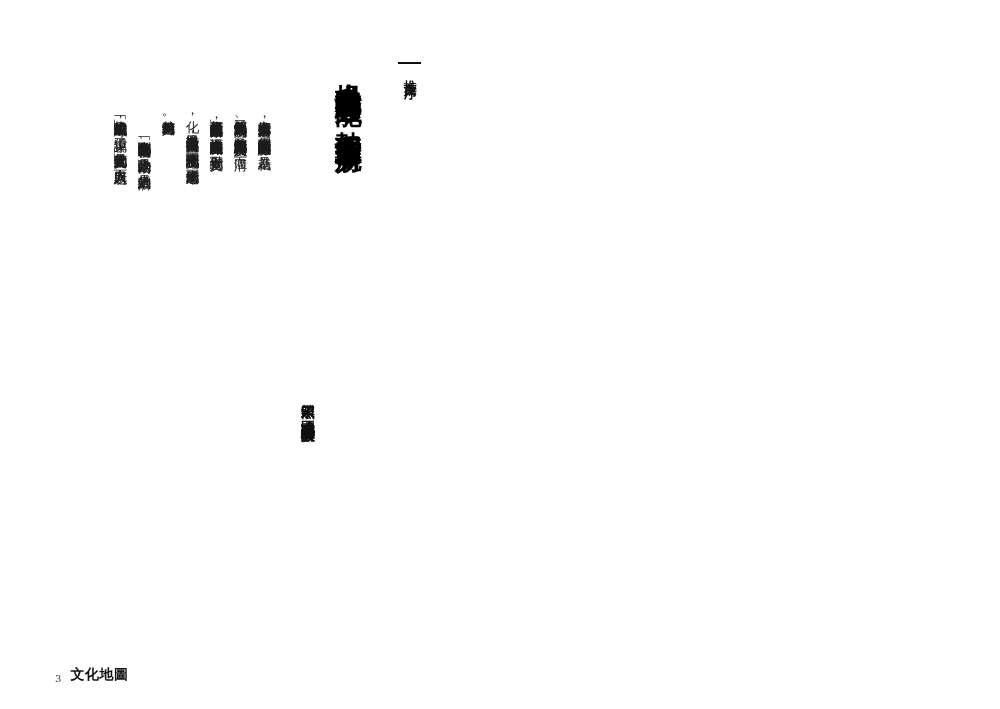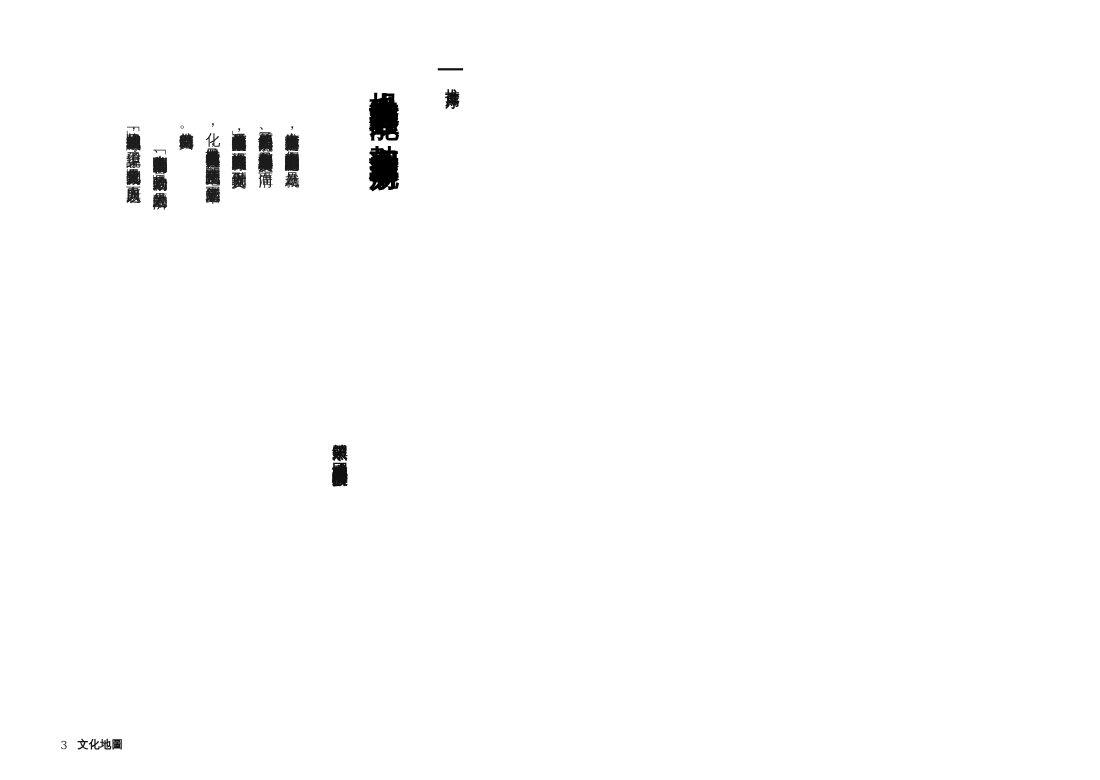--- a/index.html
+++ b/index.html
@@ -105,21 +105,21 @@
     display: flex;
     align-items: flex-end;
     gap: 9px;
   }
   .folio {
     font-size: 10px;
     color: #333;
     font-family: "DejaVu Serif", "Liberation Serif", serif;
   }
   .booktitle {
-    font-size: 10px;
+    font-size: 14px;
     font-weight: bold;
     color: #111;
     font-family: "DejaVu Sans", sans-serif;
     letter-spacing: 0.04em;
   }
 </style>
 </head>
 <body>
 
 <div class="page">

